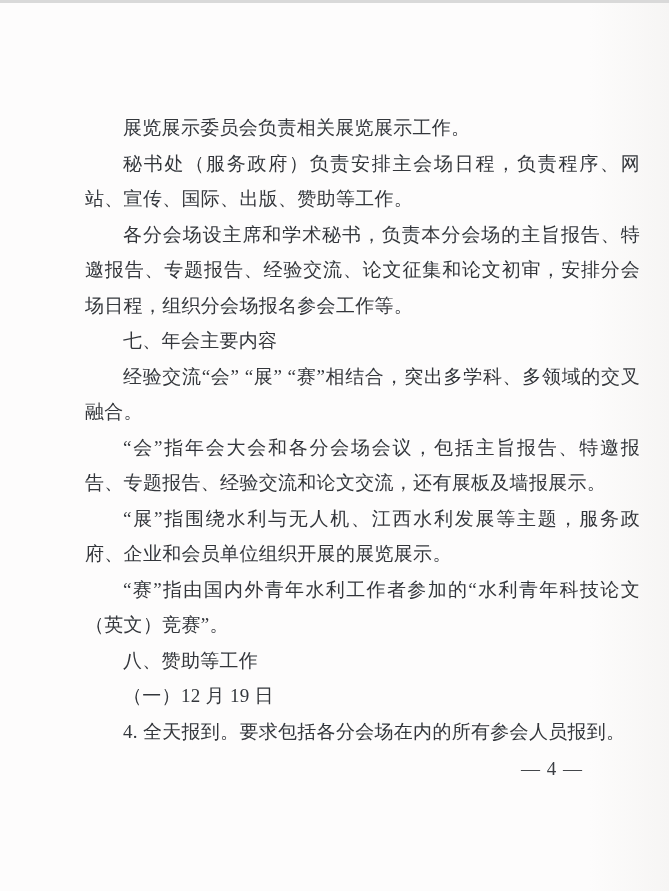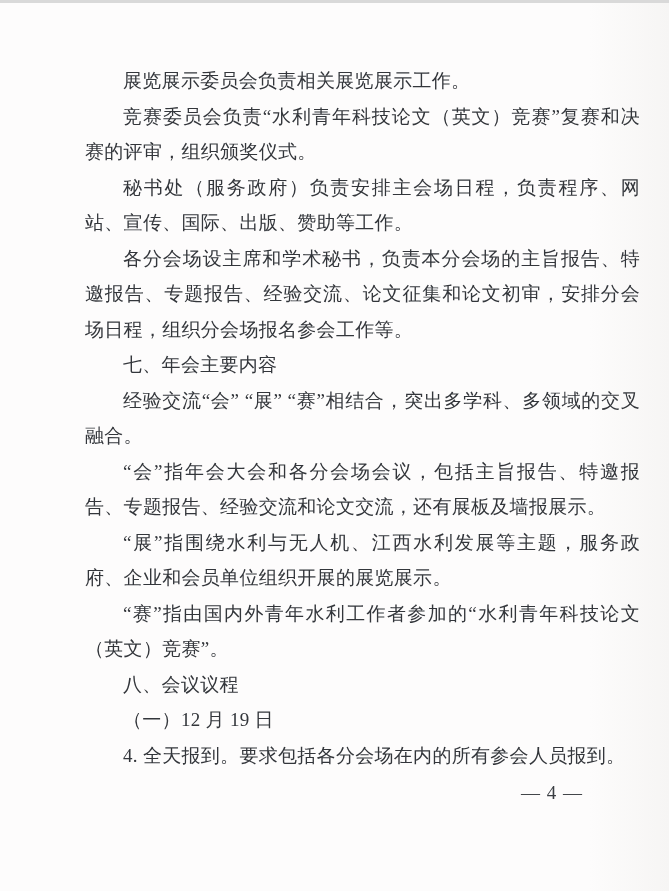--- a/index.html
+++ b/index.html
@@ -23,21 +23,21 @@
     height: 3px;
     background: #d9d9d9;
   }
   .page {
     position: absolute;
     top: 0;
     left: 0;
     width: 669px;
     height: 891px;
     box-sizing: border-box;
-    padding: 63px 29px 0 85px;
+    padding: 110px 29px 0 85px;
     color: #33363b;
   }
   .para {
     margin: 0;
     font-size: 19px;
     line-height: 35.5px;
     text-align: justify;
     text-indent: 2em;
     letter-spacing: 0.3px;
     word-break: break-all;
@@ -52,25 +52,24 @@
     letter-spacing: 1px;
   }
 </style>
 </head>
 <body>
 
 <div class="scan-top-edge"></div>
 
 <main class="page">
   <p class="para">展览展示委员会负责相关展览展示工作。</p>
-  <p class="para">竞赛委员会负责“水利青年科技论文（英文）竞赛”复赛和决赛的评审，组织颁奖仪式。</p>
   <p class="para">秘书处（服务政府）负责安排主会场日程，负责程序、网站、宣传、国际、出版、赞助等工作。</p>
   <p class="para">各分会场设主席和学术秘书，负责本分会场的主旨报告、特邀报告、专题报告、经验交流、论文征集和论文初审，安排分会场日程，组织分会场报名参会工作等。</p>
   <p class="para">七、年会主要内容</p>
   <p class="para">经验交流“会” “展” “赛”相结合，突出多学科、多领域的交叉融合。</p>
   <p class="para">“会”指年会大会和各分会场会议，包括主旨报告、特邀报告、专题报告、经验交流和论文交流，还有展板及墙报展示。</p>
   <p class="para">“展”指围绕水利与无人机、江西水利发展等主题，服务政府、企业和会员单位组织开展的展览展示。</p>
   <p class="para">“赛”指由国内外青年水利工作者参加的“水利青年科技论文（英文）竞赛”。</p>
-  <p class="para">八、会议议程</p>
+  <p class="para">八、赞助等工作</p>
   <p class="para">（一）12 月 19 日</p>
   <p class="para">4. 全天报到。要求包括各分会场在内的所有参会人员报到。</p>
   <div class="page-number">— 4 —</div>
 </main>
 
 </body></html>

